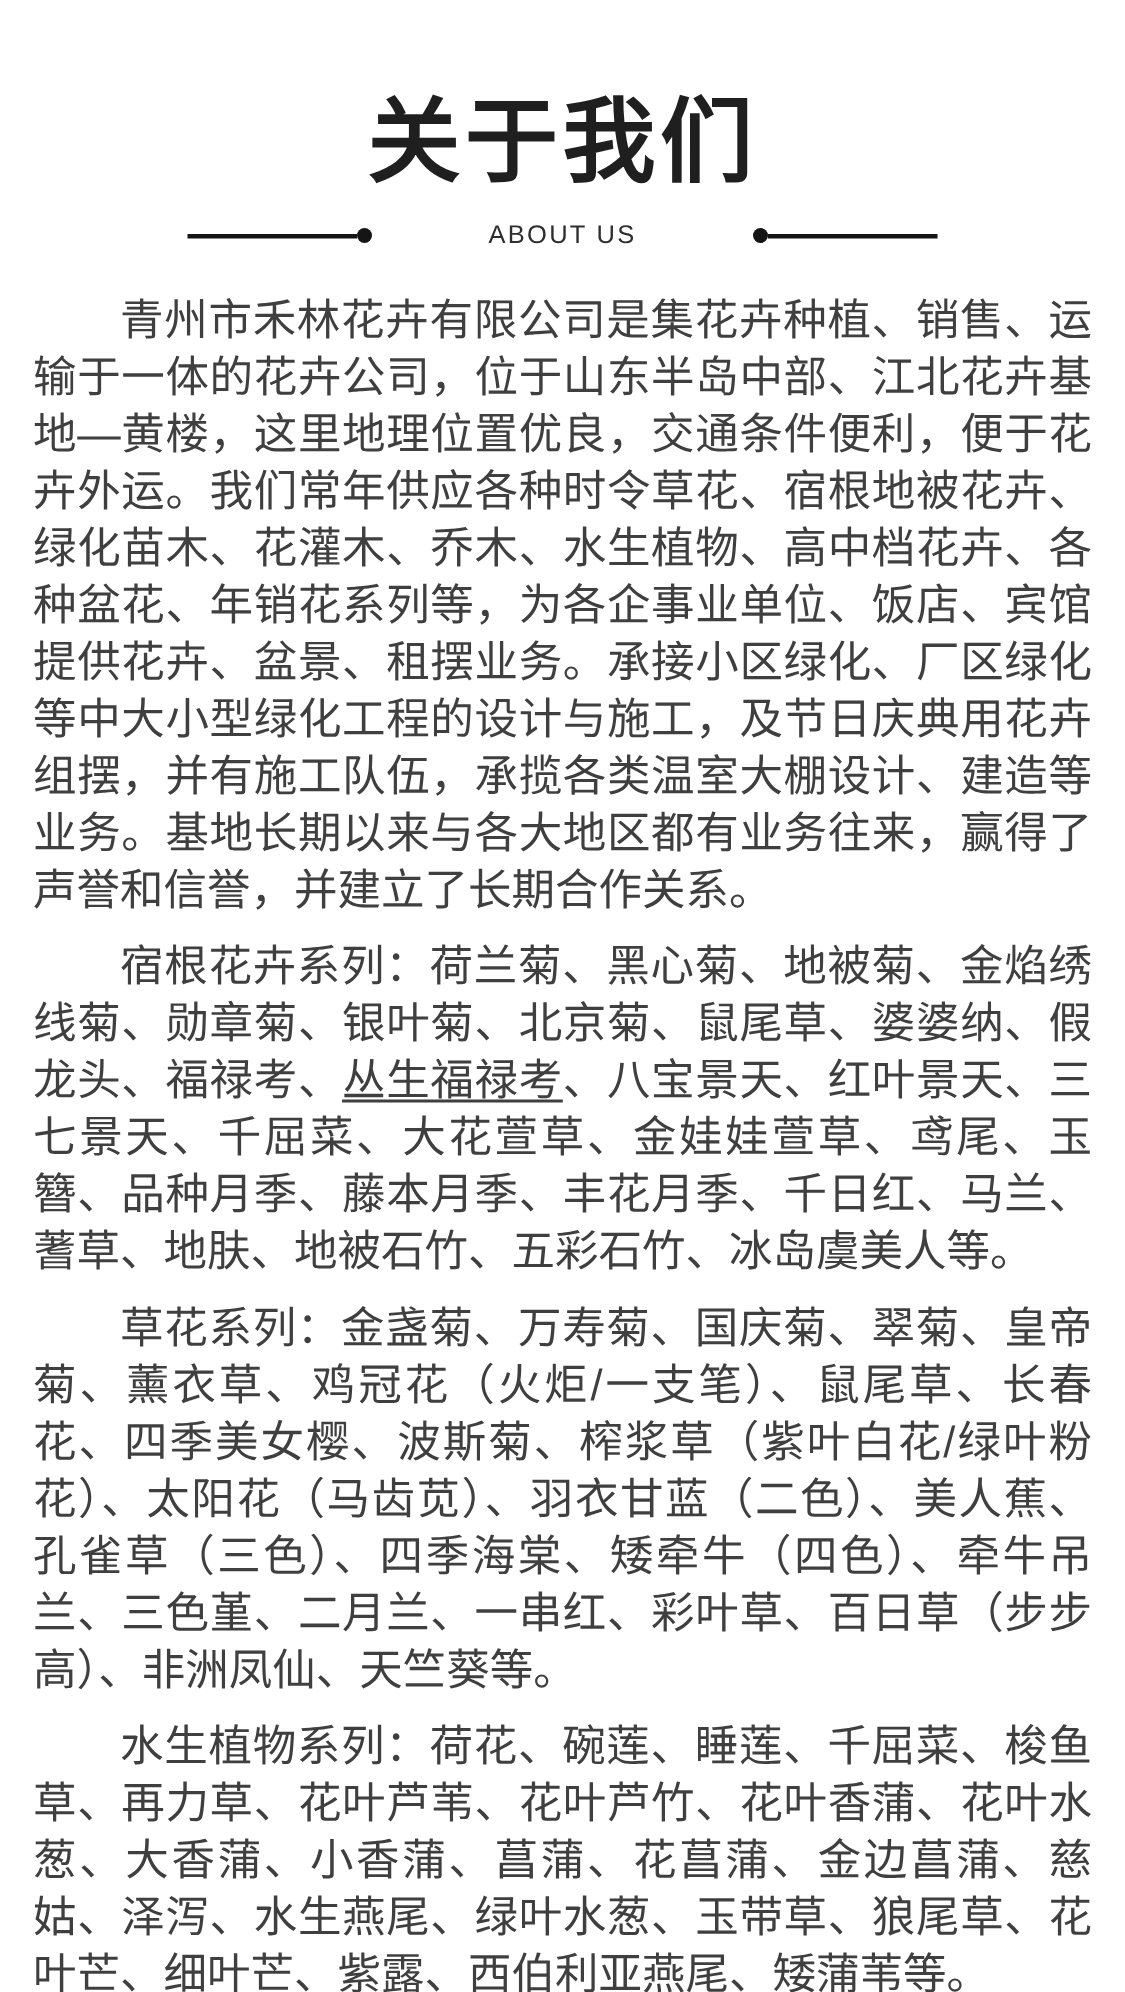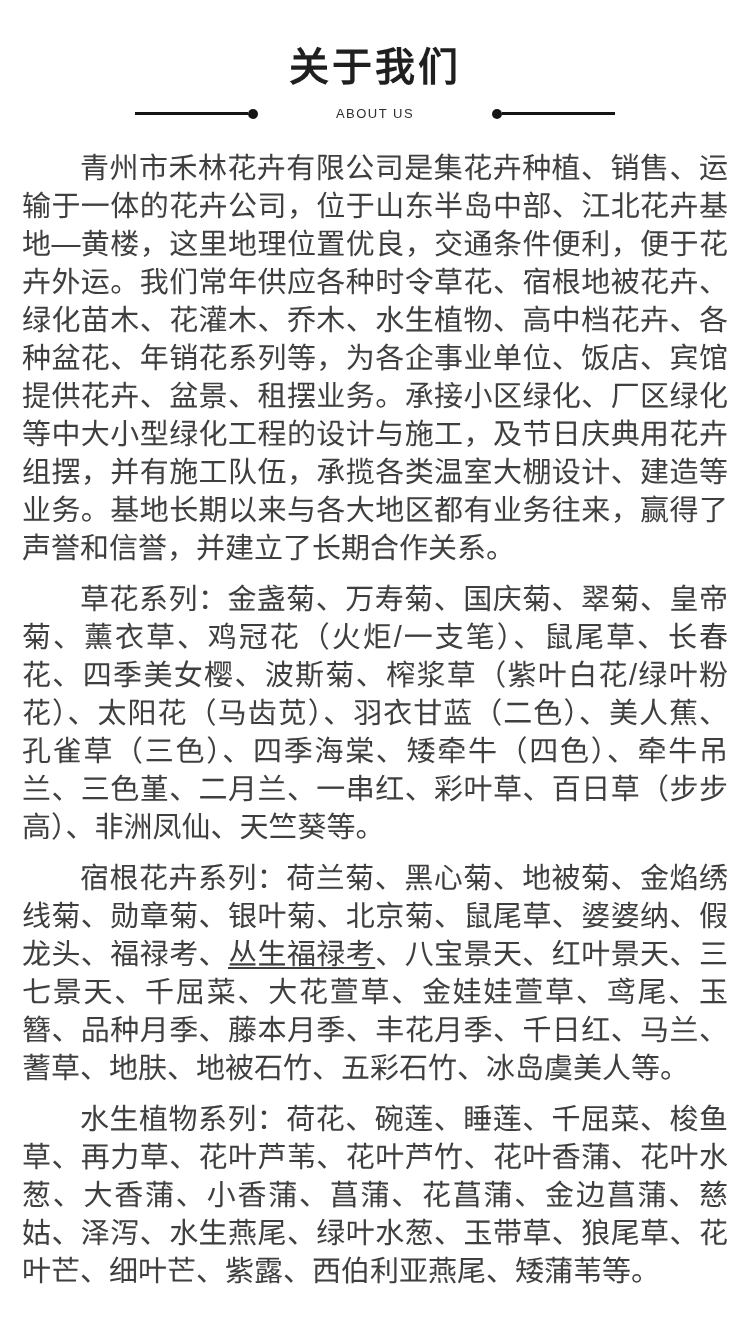--- a/index.html
+++ b/index.html
@@ -18,22 +18,22 @@
     -webkit-font-smoothing:antialiased;
   }
   .page{width:750px;background:var(--bg);}
 
   
   .section-header{
     padding-top:44px;
     text-align:center;
   }
   .page-title{
-    margin:0;
-    font-size:40px;
+    margin:16px;
+    font-size:62px;
     line-height:1.15;
     font-weight:700;
     letter-spacing:3px;
     color:var(--title-color);
   }
   .subtitle-row{
     margin-top:16px;
     display:flex;
     align-items:center;
     justify-content:center;
@@ -45,21 +45,21 @@
     flex:none;
   }
   .dot{
     width:10px;
     height:10px;
     border-radius:50%;
     background:var(--divider-color);
     flex:none;
   }
   .subtitle{
-    font-size:13px;
+    font-size:17px;
     letter-spacing:1.5px;
     color:var(--subtitle-color);
     margin:0 78px;
     flex:none;
   }
 
   
   .about-content{
     margin-top:28px;
     padding:0 22px 30px;
@@ -95,21 +95,21 @@
       <span class="subtitle">ABOUT US</span>
       <span class="dot"></span>
       <span class="hline"></span>
     </div>
   </header>
 
   <main class="about-content">
 
     <p>青州市禾林花卉有限公司是集花卉种植、销售、运输于一体的花卉公司，位于山东半岛中部、江北花卉基地—黄楼，这里地理位置优良，交通条件便利，便于花卉外运。我们常年供应各种时令草花、宿根地被花卉、绿化苗木、花灌木、乔木、水生植物、高中档花卉、各种盆花、年销花系列等，为各企事业单位、饭店、宾馆提供花卉、盆景、租摆业务。承接小区绿化、厂区绿化等中大小型绿化工程的设计与施工，及节日庆典用花卉组摆，并有施工队伍，承揽各类温室大棚设计、建造等业务。基地长期以来与各大地区都有业务往来，赢得了声誉和信誉，并建立了长期合作关系。</p>
 
+    <p><span>宿根花卉系列：荷兰菊、黑心菊、地被菊、金焰绣线菊、勋章菊、银叶菊、北京菊、鼠尾草、婆婆纳、假龙头、福禄考、</span><span class="keyword-link">丛生福禄考</span><span>、八宝景天、红叶景天、三七景天、千屈菜、大花萱草、金娃娃萱草、鸢尾、玉簪、品种月季、藤本月季、丰花月季、千日红、马兰、蓍草、地肤、地被石竹、五彩石竹、冰岛虞美人等。</span></p>
+
     <p>草花系列：金盏菊、万寿菊、国庆菊、翠菊、皇帝菊、薰衣草、鸡冠花（火炬/一支笔）、鼠尾草、长春花、四季美女樱、波斯菊、榨浆草（紫叶白花/绿叶粉花）、太阳花（马齿苋）、羽衣甘蓝（二色）、美人蕉、孔雀草（三色）、四季海棠、矮牵牛（四色）、牵牛吊兰、三色堇、二月兰、一串红、彩叶草、百日草（步步高）、非洲凤仙、天竺葵等。</p>
-
-    <p><span>宿根花卉系列：荷兰菊、黑心菊、地被菊、金焰绣线菊、勋章菊、银叶菊、北京菊、鼠尾草、婆婆纳、假龙头、福禄考、</span><span class="keyword-link">丛生福禄考</span><span>、八宝景天、红叶景天、三七景天、千屈菜、大花萱草、金娃娃萱草、鸢尾、玉簪、品种月季、藤本月季、丰花月季、千日红、马兰、蓍草、地肤、地被石竹、五彩石竹、冰岛虞美人等。</span></p>
 
     <p>水生植物系列：荷花、碗莲、睡莲、千屈菜、梭鱼草、再力草、花叶芦苇、花叶芦竹、花叶香蒲、花叶水葱、大香蒲、小香蒲、菖蒲、花菖蒲、金边菖蒲、慈姑、泽泻、水生燕尾、绿叶水葱、玉带草、狼尾草、花叶芒、细叶芒、紫露、西伯利亚燕尾、矮蒲苇等。</p>
 
   </main>
 
 </div>
 
 </body></html>

